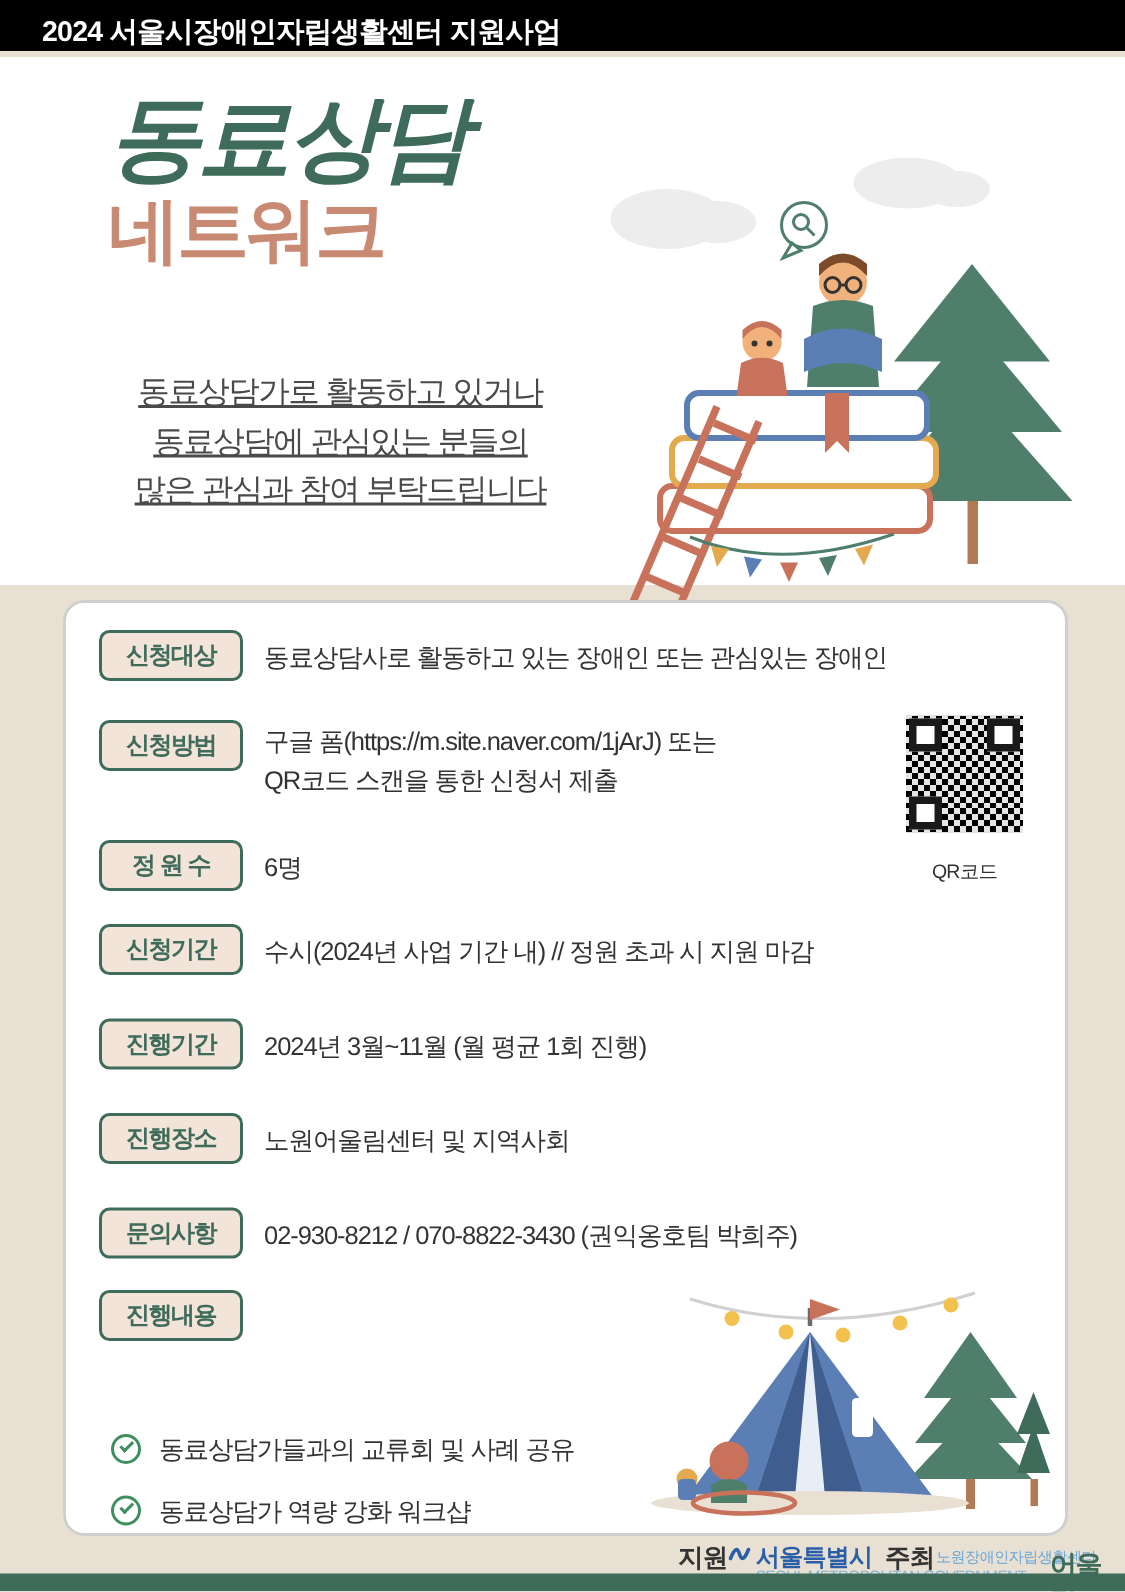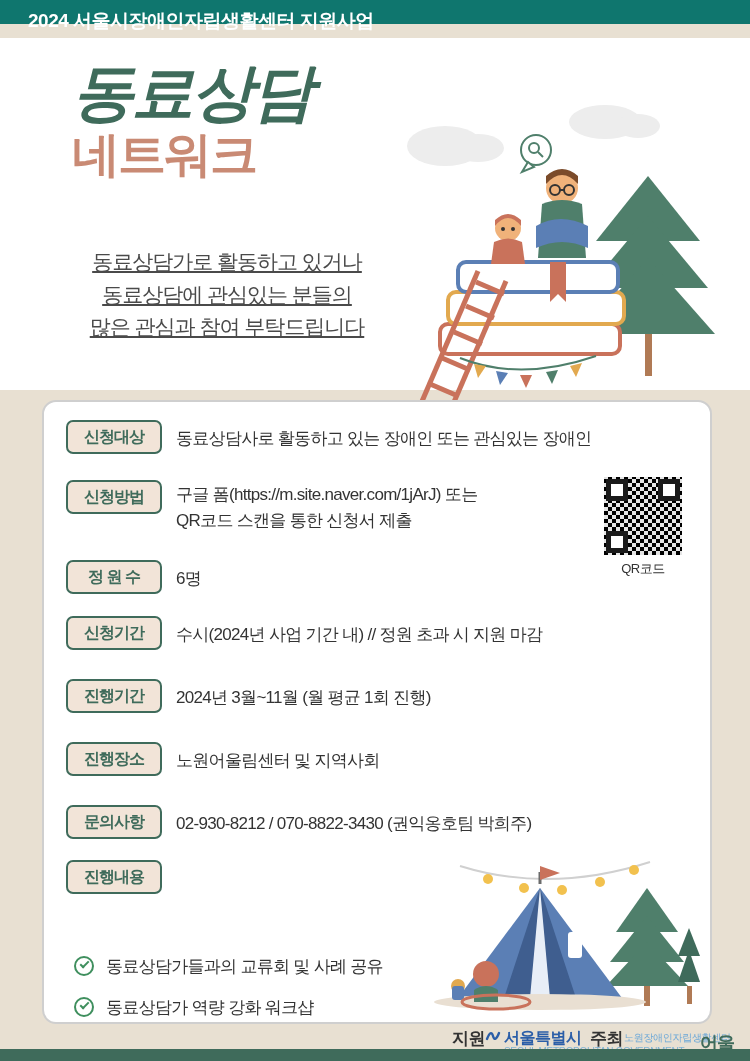--- a/index.html
+++ b/index.html
@@ -16,22 +16,22 @@
     height: 1061px;
     overflow: hidden;
     background: #e8e0d2;
   }
 
   
   .topbar {
     position: absolute;
     left: 0; top: 0;
     width: 750px;
-    height: 24px;
-    background: #0f766e;
+    height: 34px;
+    background: #000000;
   }
   .topbar-text {
     position: absolute;
     left: 28px; top: 8px;
     color: #ffffff;
     font-size: 19px;
     font-weight: bold;
     letter-spacing: -0.5px;
   }
 
@@ -147,21 +147,21 @@
     position: absolute;
     width: 22px; height: 22px;
     background: #ffffff;
     border: 5px solid #1a1a1a;
     box-sizing: border-box;
   }
   .qr .eye.tl { left: 2px; top: 2px; }
   .qr .eye.tr { right: 2px; top: 2px; }
   .qr .eye.bl { left: 2px; bottom: 2px; }
   .qr-label {
-    margin-top: 4px;
+    margin-top: 16px;
     font-size: 13px;
     color: #333333;
     letter-spacing: -0.5px;
   }
 
   
   .check-item {
     position: absolute;
     left: 62px;
     font-size: 17px;

